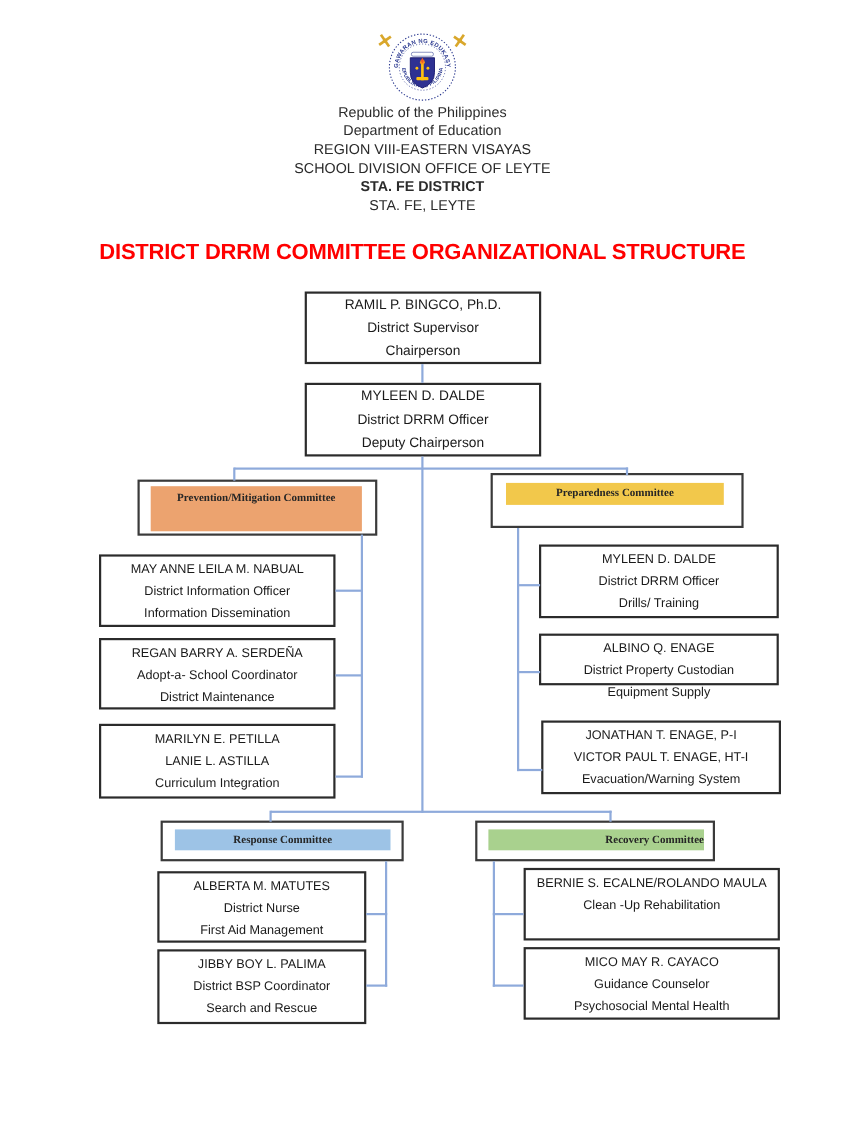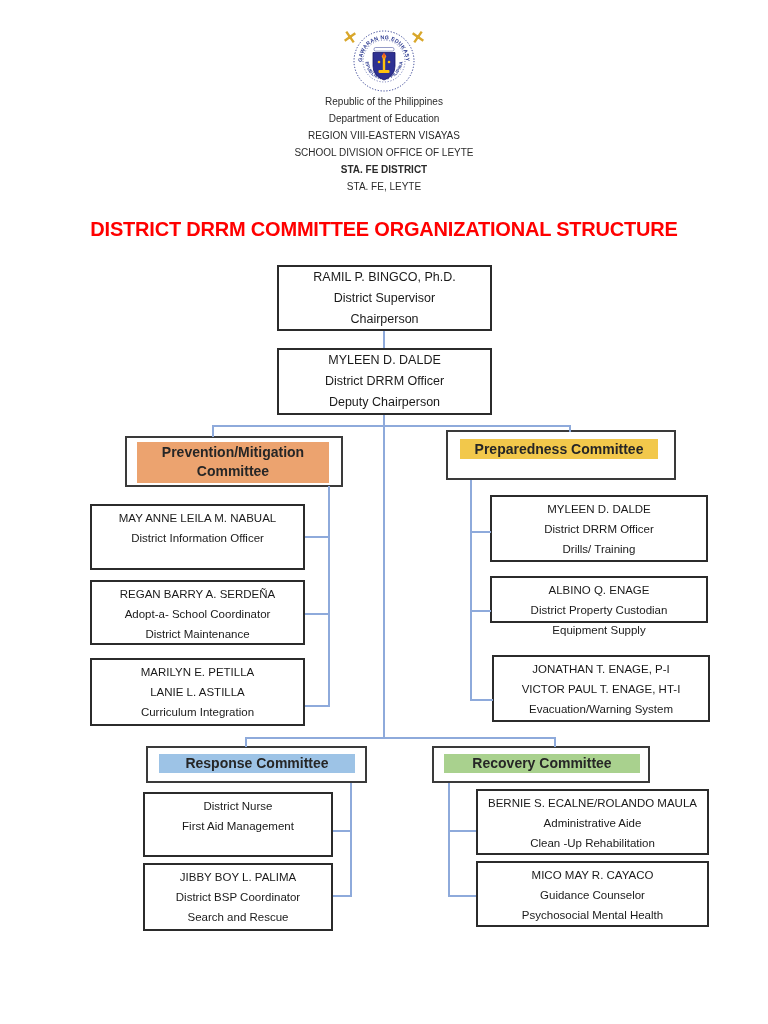--- a/index.html
+++ b/index.html
@@ -3,37 +3,37 @@
 <meta charset="utf-8">
 <style>
   html,body{margin:0;padding:0;background:#ffffff;}
   .page{
     position:relative;width:768px;height:1024px;background:#ffffff;overflow:hidden;
     font-family:"Liberation Sans", sans-serif;color:#1a1a1a;
   }
   
   .logo{position:absolute;left:336px;top:26px;width:96px;height:68px;}
   .letterhead{position:absolute;left:0;top:93px;width:768px;text-align:center;
-    font-size:10px;line-height:17px;color:#2b2b2b;}
+    font-size:13px;line-height:17px;color:#2b2b2b;}
   .letterhead .bold{font-weight:bold;}
   .doc-title{position:absolute;left:0;top:218px;width:768px;text-align:center;
     font-weight:bold;font-size:20px;color:#FF0000;letter-spacing:-0.2px;}
   
   .obox{position:absolute;background:#fff;border:2px solid #2b2b2b;box-sizing:border-box;
     text-align:center;font-size:11.5px;line-height:20px;padding-top:2px;}
   .obox .nm{font-weight:normal;}
   .tbox{font-size:12.5px;line-height:21px;padding-top:0;}
   
   .chdr{position:absolute;background:#fff;border:2px solid #3a3a3a;box-sizing:border-box;}
-  .chdr .strip{position:absolute;text-align:center;font-weight:bold;font-size:14px;
-    color:#262626;line-height:19px;}
+  .chdr .strip{position:absolute;text-align:center;font-weight:bold;font-size:10px;
+    color:#262626;line-height:19px;font-family:Liberation Serif, serif;}
   .strip.prevention{left:10px;right:12px;top:4px;height:40px;background:#ECA36F;padding-top:1px;}
   .strip.preparedness{left:12px;right:16px;top:7px;height:20px;background:#F2C84B;line-height:20px;}
   .strip.response{left:11px;right:10px;top:6px;height:19px;background:#9DC3E6;line-height:19px;}
-  .strip.recovery{left:10px;right:8px;top:6px;height:19px;background:#A9D18E;line-height:19px;}
+  .strip.recovery{left:10px;right:8px;top:6px;height:19px;background:#A9D18E;line-height:19px;text-align:right;}
   
   .vline{position:absolute;width:2px;background:#8EAADB;}
   .hline{position:absolute;height:2px;background:#8EAADB;}
 </style>
 </head>
 <body>
 
 <div class="page">
 
   <svg class="logo" viewBox="0 0 96 68" xmlns="http://www.w3.org/2000/svg">
@@ -105,20 +105,21 @@
   <div class="chdr" style="left:146px;top:746px;width:221px;height:37px;">
     <div class="strip response">Response Committee</div>
   </div>
   <div class="chdr" style="left:432px;top:746px;width:218px;height:37px;">
     <div class="strip recovery">Recovery Committee</div>
   </div>
 
   <div class="obox" style="left:90px;top:504px;width:215px;height:66px;">
     <div class="nm">MAY ANNE LEILA M. NABUAL</div>
     <div>District Information Officer</div>
+    <div>Information Dissemination</div>
   </div>
   <div class="obox" style="left:90px;top:580px;width:215px;height:65px;">
     <div class="nm">REGAN BARRY A. SERDEÑA</div>
     <div>Adopt-a- School Coordinator</div>
     <div>District Maintenance</div>
   </div>
   <div class="obox" style="left:90px;top:658px;width:215px;height:68px;">
     <div class="nm">MARILYN E. PETILLA</div>
     <div class="nm">LANIE L. ASTILLA</div>
     <div>Curriculum Integration</div>
@@ -134,32 +135,32 @@
     <div>District Property Custodian</div>
     <div>Equipment Supply</div>
   </div>
   <div class="obox" style="left:492px;top:655px;width:218px;height:67px;text-align:center;">
     <div class="nm">JONATHAN T. ENAGE, P-I</div>
     <div class="nm">VICTOR PAUL T. ENAGE, HT-I</div>
     <div>Evacuation/Warning System</div>
   </div>
 
   <div class="obox" style="left:143px;top:792px;width:190px;height:65px;">
+    <div class="nm">ALBERTA M. MATUTES</div>
     <div>District Nurse</div>
     <div>First Aid Management</div>
   </div>
   <div class="obox" style="left:143px;top:863px;width:190px;height:68px;">
     <div class="nm">JIBBY BOY L. PALIMA</div>
     <div>District BSP Coordinator</div>
     <div>Search and Rescue</div>
   </div>
 
   <div class="obox" style="left:476px;top:789px;width:233px;height:66px;">
     <div class="nm">BERNIE S. ECALNE/ROLANDO MAULA</div>
-    <div>Administrative Aide</div>
     <div>Clean -Up Rehabilitation</div>
   </div>
   <div class="obox" style="left:476px;top:861px;width:233px;height:66px;">
     <div class="nm">MICO MAY R. CAYACO</div>
     <div>Guidance Counselor</div>
     <div>Psychosocial Mental Health</div>
   </div>
 
   <div class="vline" style="left:383px;top:331px;height:17px;"></div>
   <div class="vline" style="left:383px;top:415px;height:324px;"></div>

